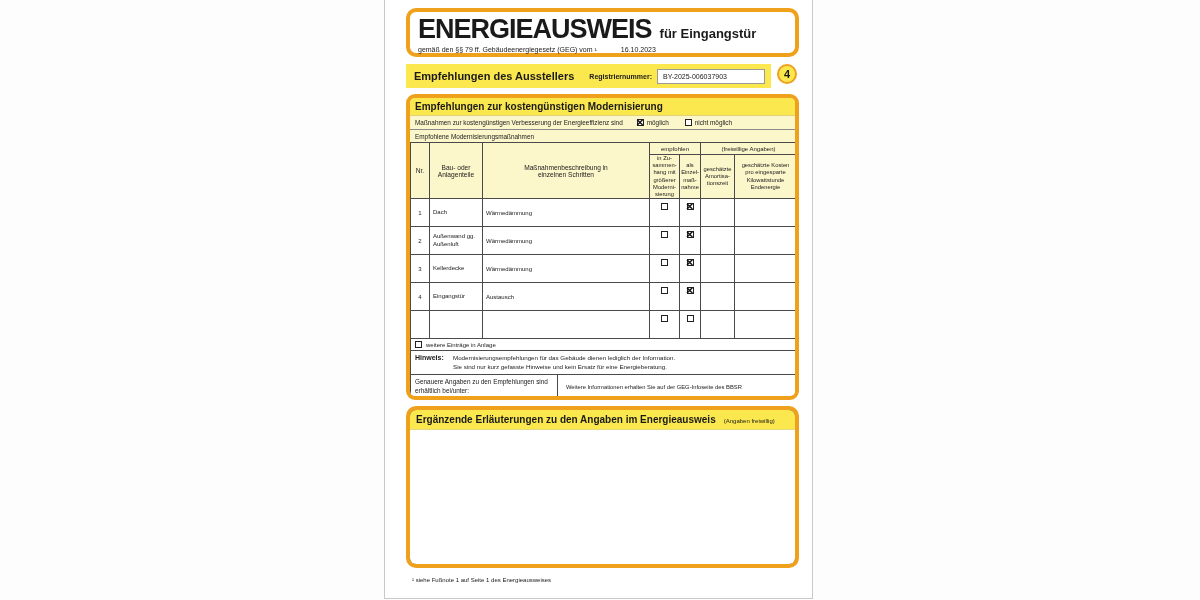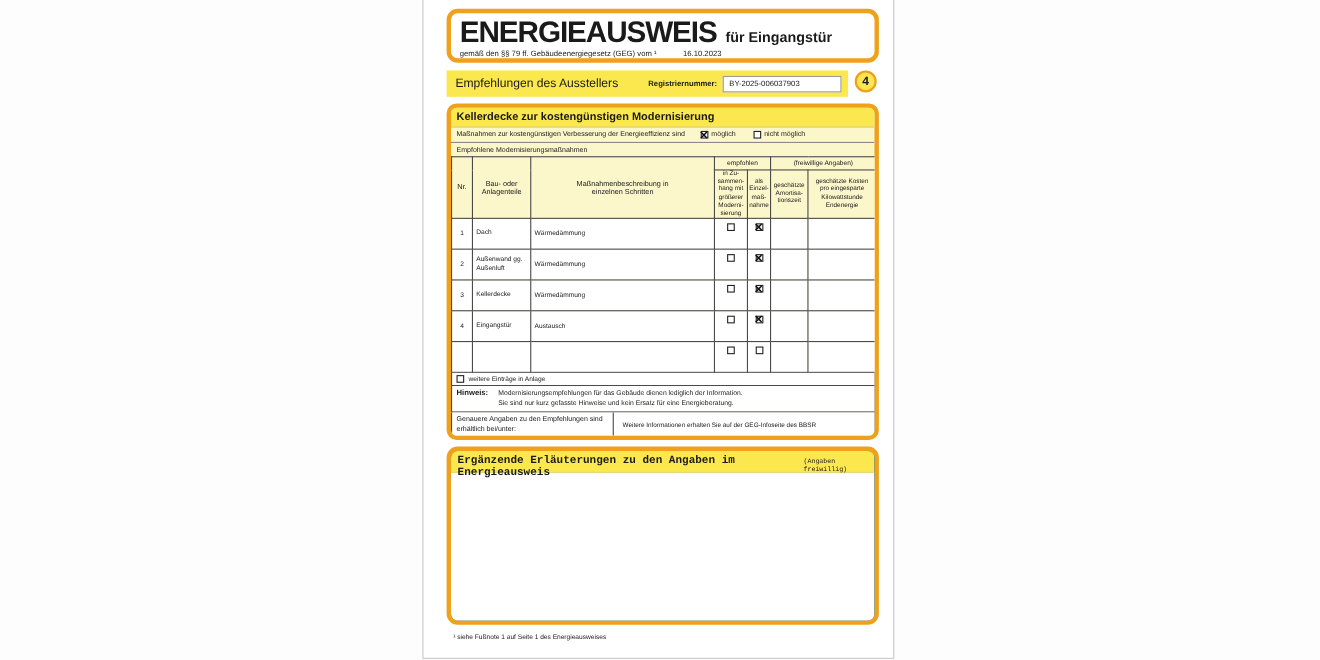--- a/index.html
+++ b/index.html
@@ -14,21 +14,21 @@
                border:4px solid #efa11c; border-radius:10px; background:#fff; padding:2px 8px 16px 8px; }
   .title-row { display:flex; align-items:baseline; gap:8px; }
   .big-title { font-size:27px; font-weight:bold; letter-spacing:-1px; white-space:nowrap; }
   .title-suffix { font-size:13px; font-weight:bold; white-space:nowrap; }
   .law-row { display:flex; font-size:7px; margin-top:1px; }
   .law-date { margin-left:24px; }
 
   
   .issuer-bar { position:absolute; left:21px; top:64px; width:365px; height:24px;
                 background:#fbe74e; display:flex; align-items:center; padding:0 6px 0 8px; }
-  .issuer-title { font-size:11px; font-weight:normal; }
+  .issuer-title { font-size:11px; font-weight:bold; }
   .issuer-right { margin-left:auto; display:flex; align-items:center; gap:5px; }
   .reg-label { font-size:7px; font-weight:bold; }
   .reg-box { width:108px; height:15px; background:#fff; border:1px solid #9a9a9a;
              font-size:7px; display:flex; align-items:center; padding-left:5px; }
   .page-circle { position:absolute; left:392px; top:64px; width:20px; height:20px; border-radius:50%;
                  background:#fbe74e; border:2px solid #efa11c; display:flex; align-items:center; justify-content:center;
                  font-size:11px; font-weight:bold; }
 
   
   .main-panel { position:absolute; left:21px; top:94px; width:393px; height:306px;
@@ -71,21 +71,21 @@
               padding:3px 4px; height:24px; }
   .note-label { font-size:7px; font-weight:bold; width:38px; flex:none; }
   .note-text { font-size:6.2px; line-height:1.35; }
   .details-box { width:386px; height:24px; background:#fff; border:1px solid #4a4a4a; border-top:none; display:flex; }
   .details-left { width:147px; flex:none; border-right:1px solid #4a4a4a; font-size:6.4px;
                   padding:3px 6px 0 4px; line-height:1.3; }
   .details-right { flex:1; font-size:5.8px; display:flex; align-items:center; padding-left:8px; }
 
   
   .expl-panel { position:absolute; left:21px; top:406px; width:393px; height:162px;
-                border:4px solid #efa11c; border-radius:10px; background:#0369a1; overflow:hidden;font-family:Liberation Mono, monospace; }
+                border:4px solid #efa11c; border-radius:10px; background:#404040; overflow:hidden; }
   .expl-head { background:#fbe74e; height:20px; display:flex; align-items:baseline; gap:8px;
                padding:4px 0 0 6px; border-bottom:1px solid #e6d97e; }
   .expl-title { font-size:10px; font-weight:bold; }
   .expl-sub { font-size:6px; }
   .expl-body { height:138px; background:#fff; }
 
   .footnote { position:absolute; left:27px; top:577px; font-size:6px; }
 </style>
 </head>
 <body>
@@ -107,21 +107,21 @@
     <div class="issuer-bar">
       <span class="issuer-title">Empfehlungen des Ausstellers</span>
       <span class="issuer-right">
         <span class="reg-label">Registriernummer:</span>
         <span class="reg-box">BY-2025-006037903</span>
       </span>
     </div>
     <div class="page-circle">4</div>
 
     <div class="main-panel">
-      <div class="panel-head">Kellerdecke zur kostengünstigen Modernisierung</div>
+      <div class="panel-head">Empfehlungen zur kostengünstigen Modernisierung</div>
 
       <div class="possible-line">
         <span>Maßnahmen zur kostengünstigen Verbesserung der Energieeffizienz sind</span>
         <span class="cb checked"></span>
         <span>möglich</span>
         <span class="cb cb2"></span>
         <span>nicht möglich</span>
       </div>
 
       <div class="caption-line">Empfohlene Modernisierungsmaßnahmen</div>

